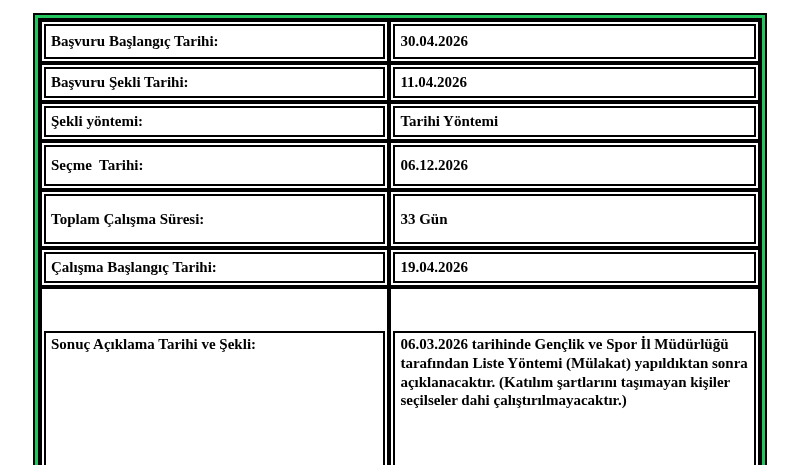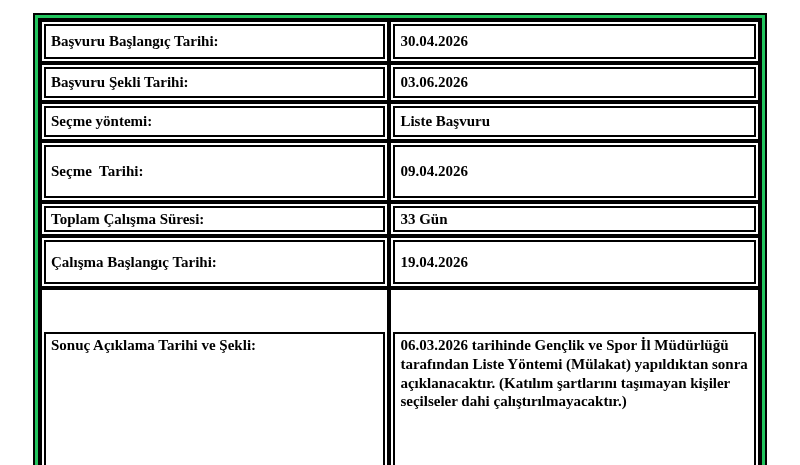--- a/index.html
+++ b/index.html
@@ -46,23 +46,23 @@
     align-items: center;
     font-weight: bold;
     font-size: 15px;
     line-height: 1.25;
     white-space: pre-wrap;
     word-wrap: break-word;
   }
   .h1 { height: 35px; }
   .h2 { height: 31px; }
   .h3 { height: 31px; }
-  .h4 { height: 53px; }
-  .h5 { height: 26px; }
-  .h6 { height: 44px; }
+  .h4 { height: 41px; }
+  .h5 { height: 50px; }
+  .h6 { height: 31px; }
   .h7 { height: 27px; }
   .h8 { height: 141px; align-items: flex-start; margin-top: 40px; }
 </style>
 </head>
 <body>
 
 <div class="frame">
   <table class="announcement">
     <tbody>
       <tr>
@@ -71,37 +71,37 @@
           </td>
         <td class="value-cell">
             <div class="box h1">30.04.2026</div>
           </td>
       </tr>
       <tr>
         <td class="label-cell">
             <div class="box h2">Başvuru Şekli Tarihi:</div>
           </td>
         <td class="value-cell">
-            <div class="box h2">03.06.2026</div>
+            <div class="box h2">11.04.2026</div>
           </td>
       </tr>
       <tr>
         <td class="label-cell">
-            <div class="box h3">Seçme yöntemi:</div>
+            <div class="box h3">Şekli yöntemi:</div>
           </td>
         <td class="value-cell">
-            <div class="box h3">Liste Başvuru</div>
+            <div class="box h3">Tarihi Yöntemi</div>
           </td>
       </tr>
       <tr>
         <td class="label-cell">
             <div class="box h4">Seçme  Tarihi:</div>
           </td>
         <td class="value-cell">
-            <div class="box h4">09.04.2026</div>
+            <div class="box h4">06.12.2026</div>
           </td>
       </tr>
       <tr>
         <td class="label-cell">
             <div class="box h5">Toplam Çalışma Süresi:</div>
           </td>
         <td class="value-cell">
             <div class="box h5">33 Gün</div>
           </td>
       </tr>

